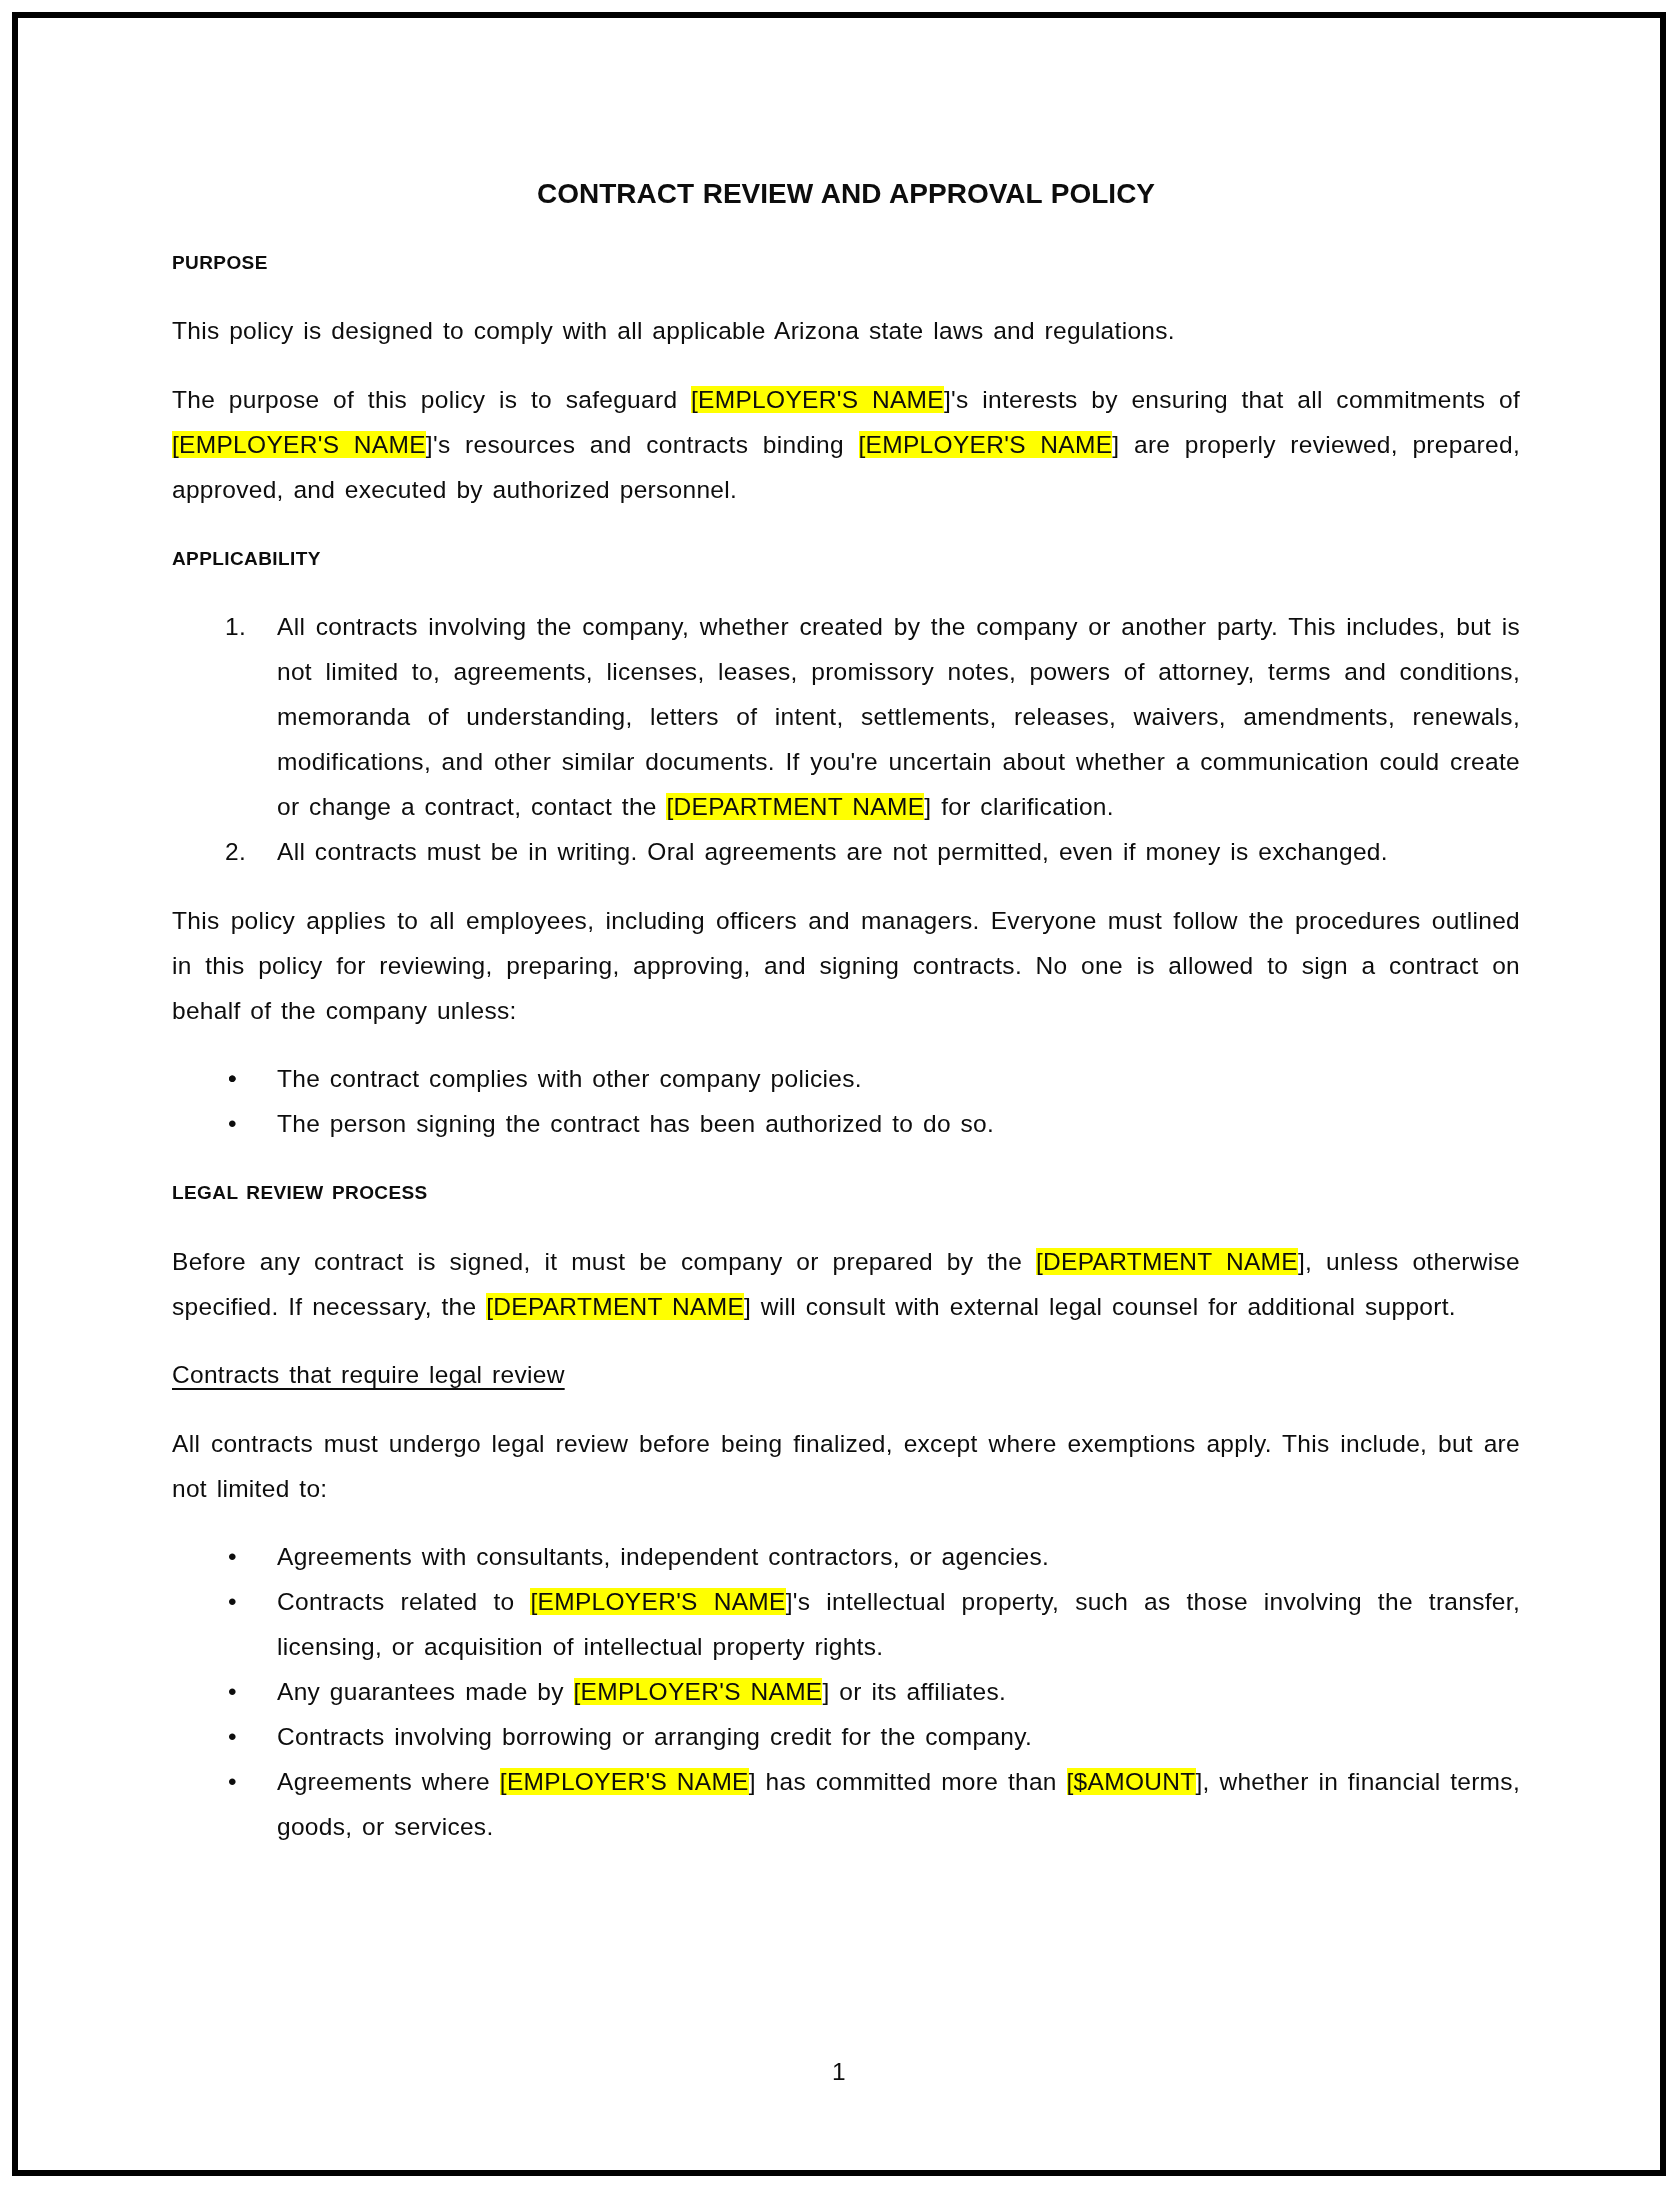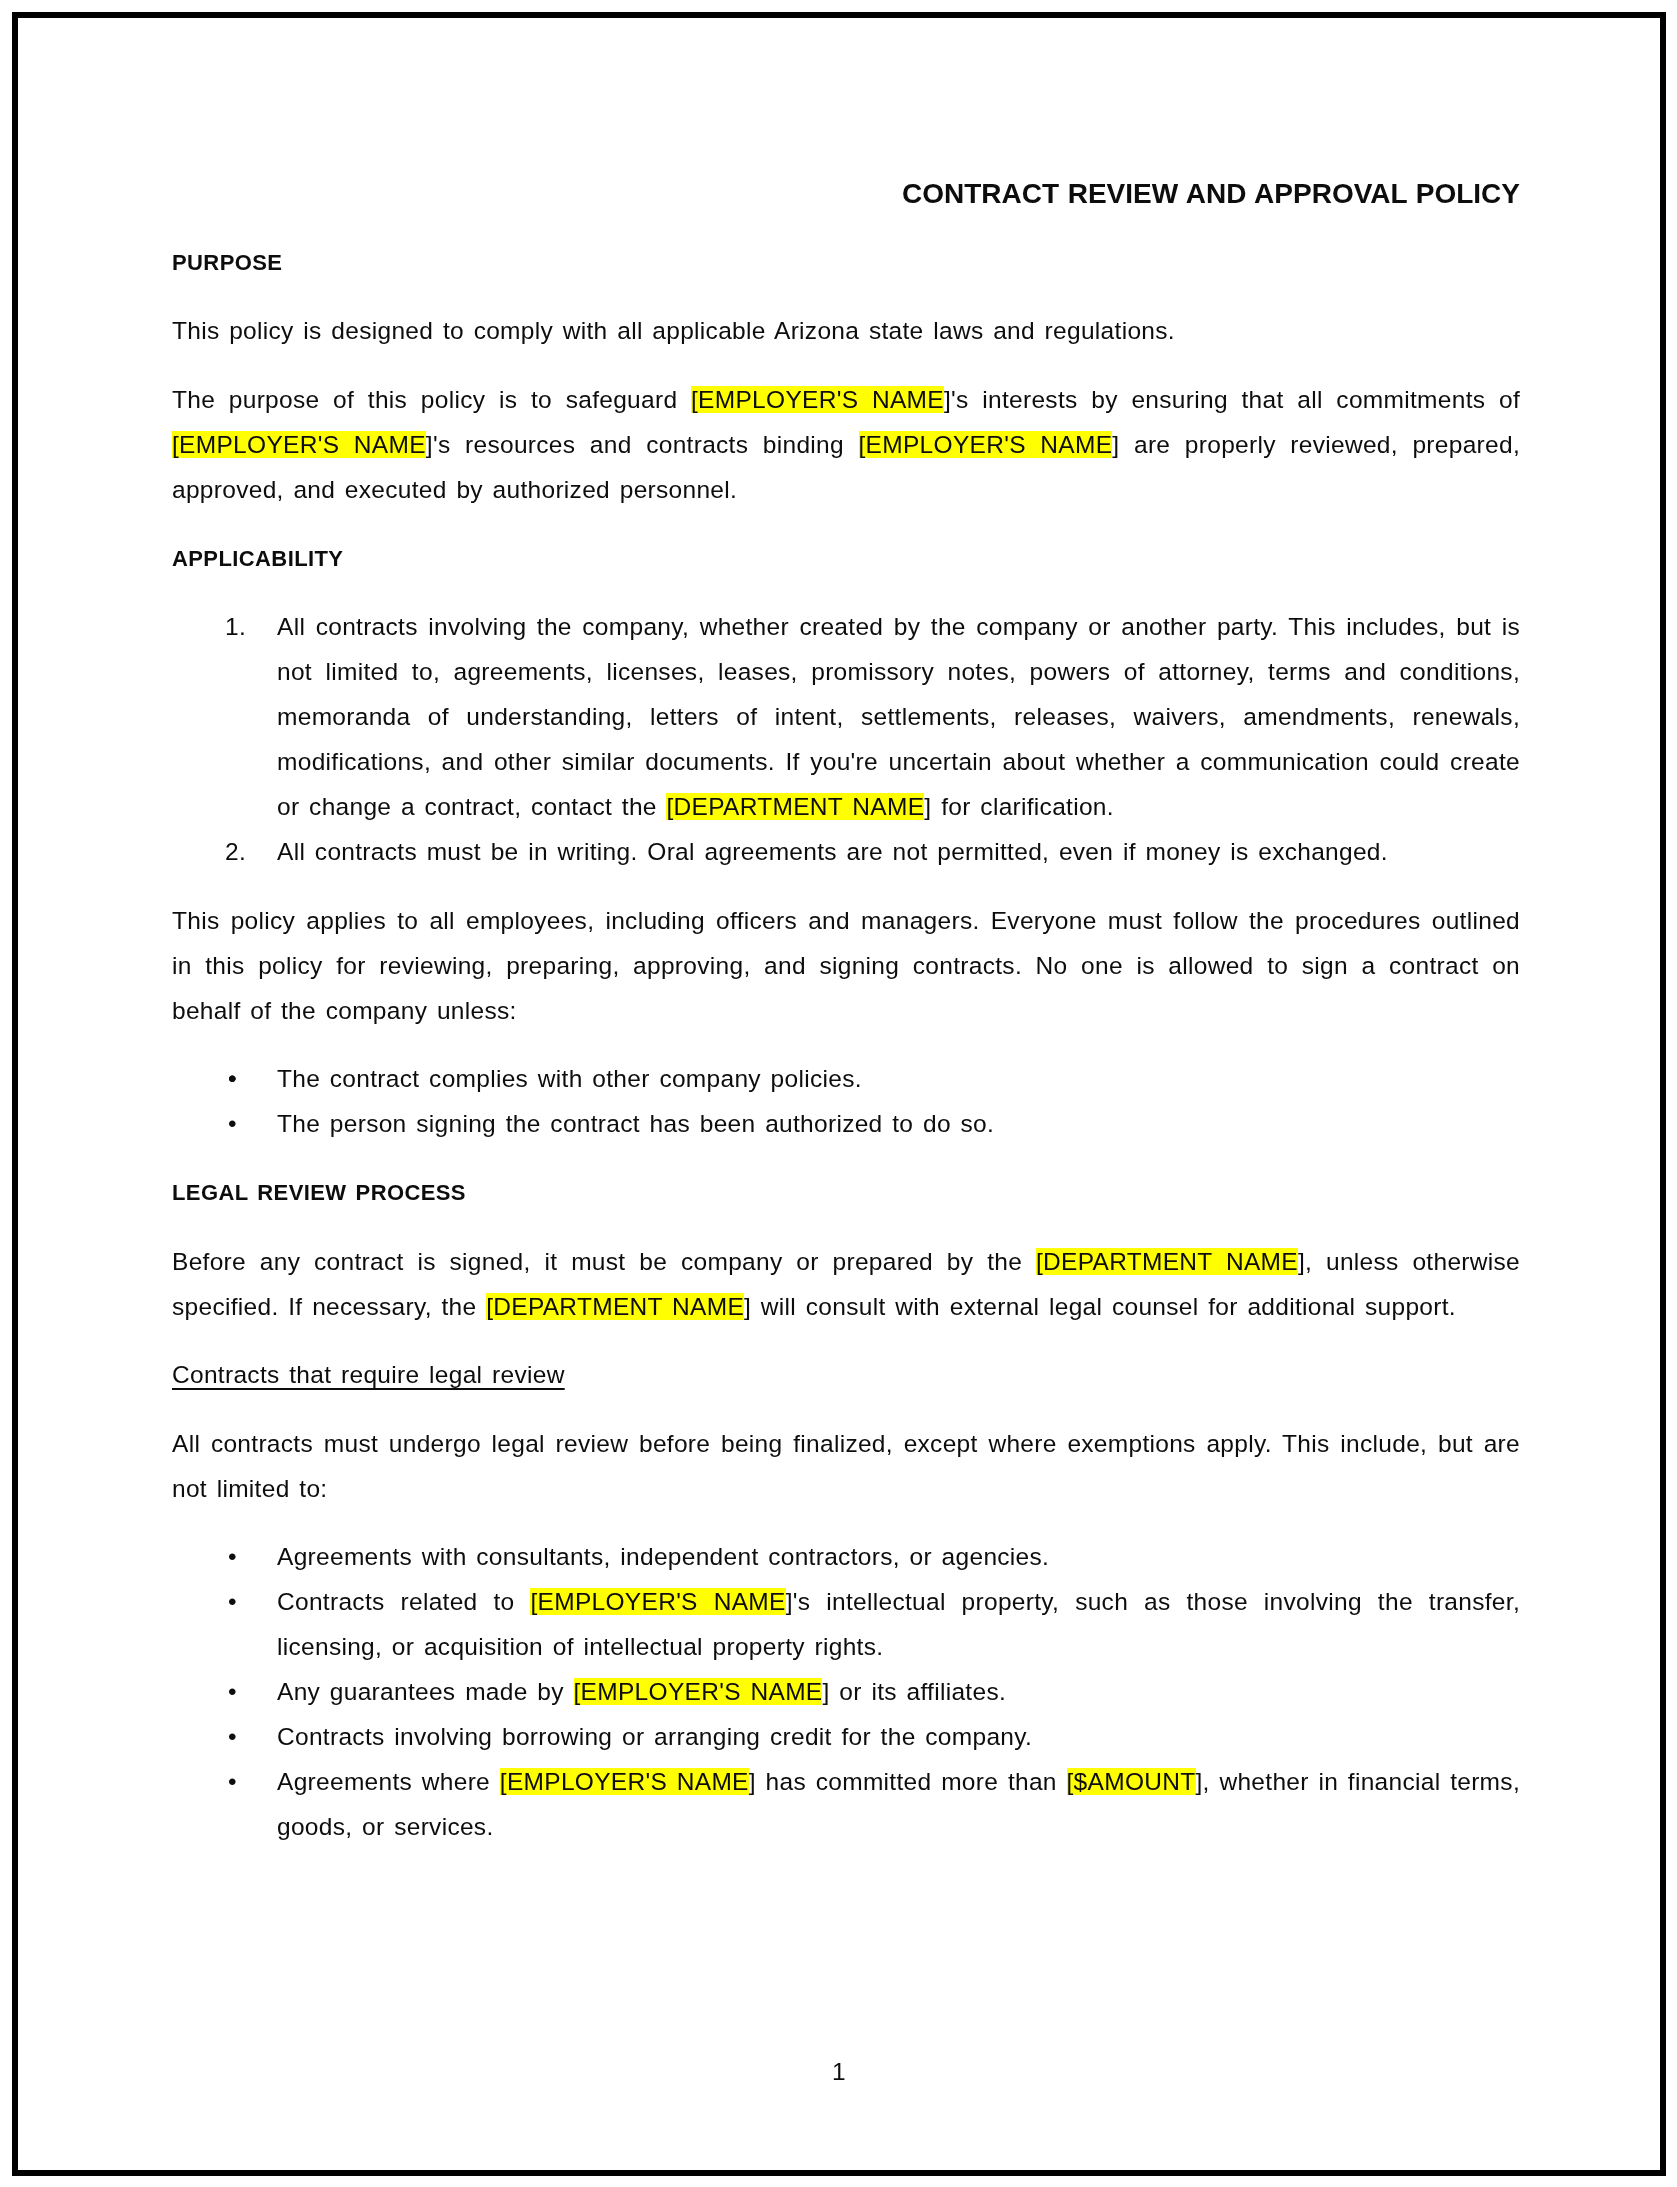--- a/index.html
+++ b/index.html
@@ -29,26 +29,26 @@
     position: absolute;
     left: 172px;
     top: 18.3px;
     width: 1348px;
   }
   .title {
     font-size: 28px;
     font-weight: bold;
     letter-spacing: 0;
     word-spacing: 0.9px;
-    text-align: right;
+    text-align: center;
     line-height: 45px;
     margin: 153px 0 23.6px 0;
   }
   h2 {
-    font-size: 22px;
+    font-size: 19px;
     font-weight: bold;
     letter-spacing: 0.4px;
     line-height: 45px;
     margin: 0 0 23.6px 0;
   }
   p {
     margin: 0 0 23.6px 0;
     text-align: justify;
   }
   ol, ul {

